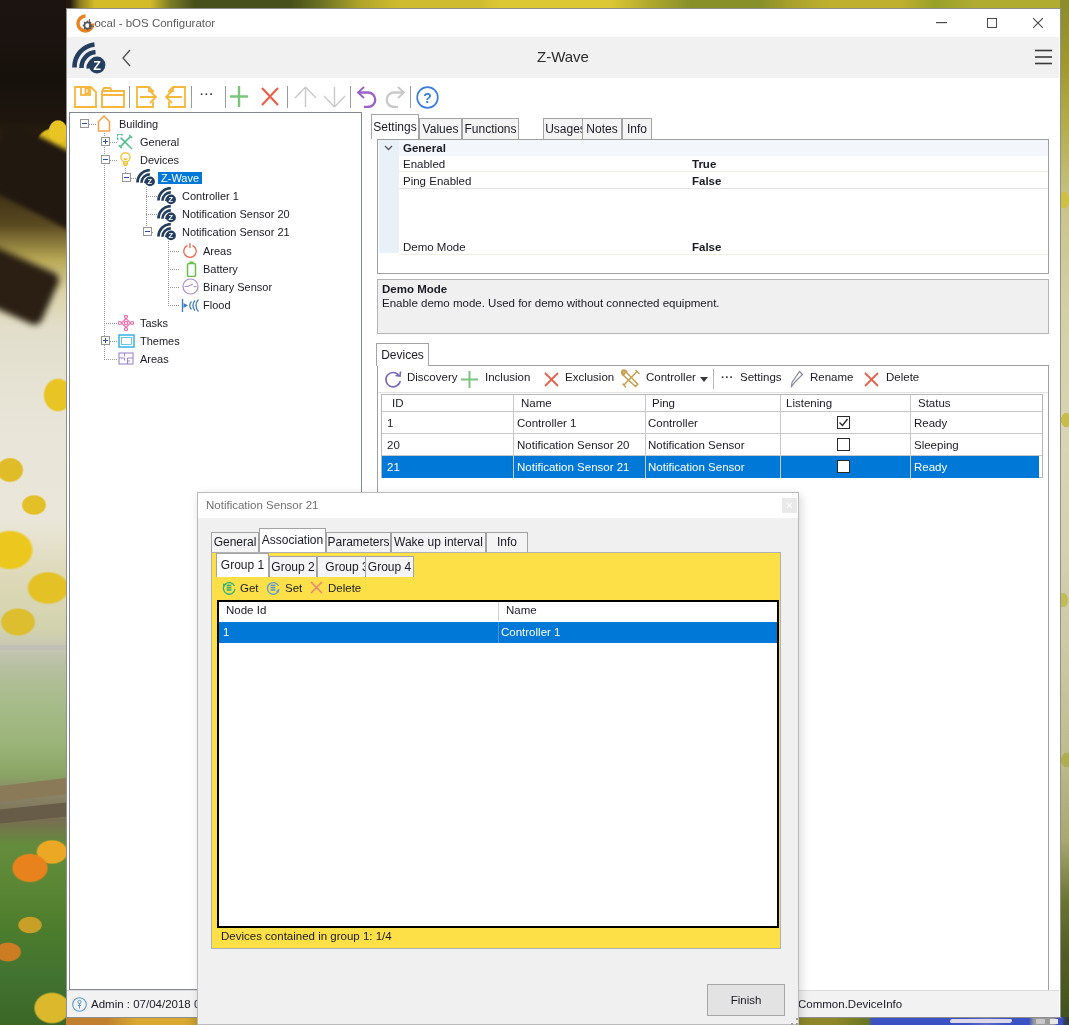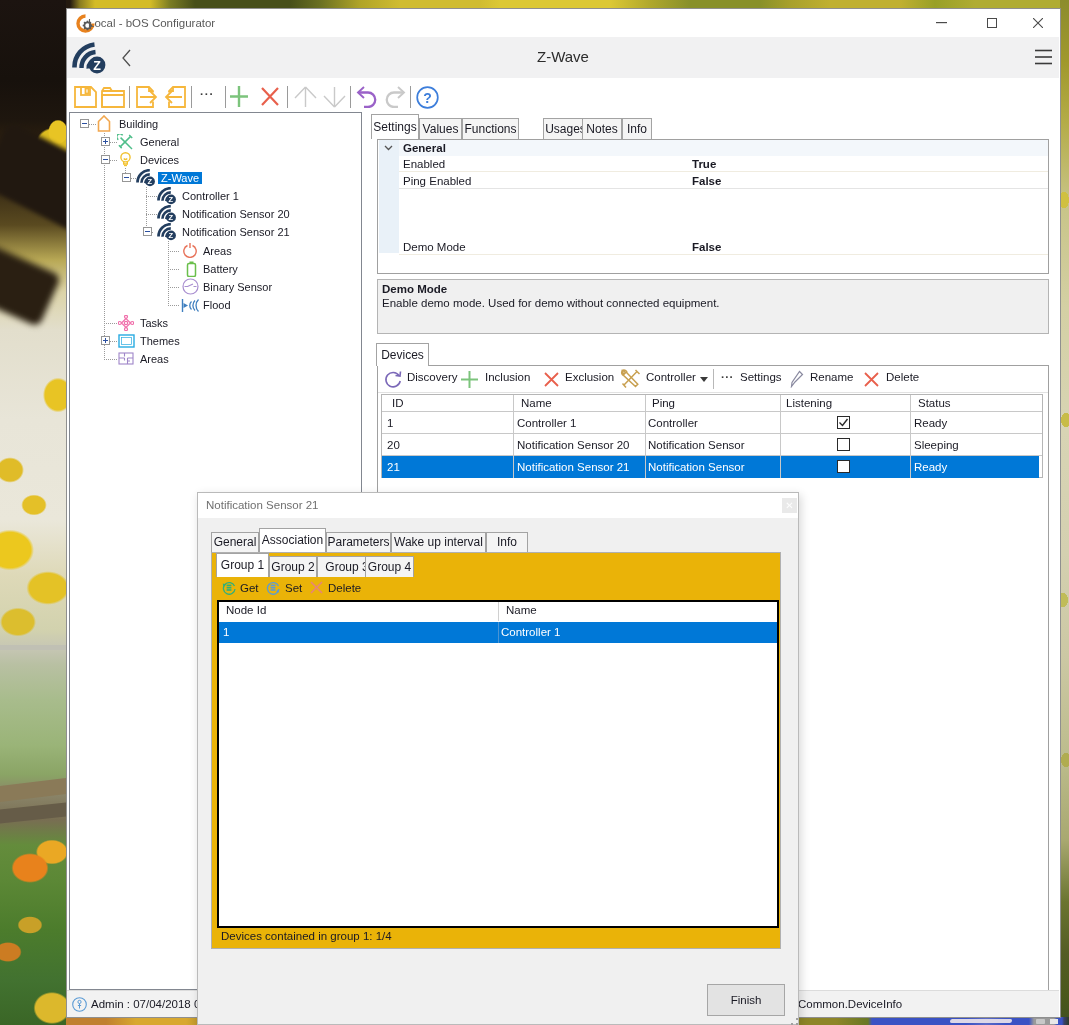--- a/index.html
+++ b/index.html
@@ -493,21 +493,21 @@
     <div class="abs" style="left:8px;top:6px;color:#707070">Notification Sensor 21</div>
     <div class="abs" style="left:584px;top:5px;width:15px;height:15px;background:#e9e9e9;color:#fdfdfd;text-align:center;line-height:15px;font-size:10px">✕</div>
   </div>
 
   <div class="tab" style="left:61px;top:35px;width:67px;height:24px;line-height:23px;z-index:3">Association</div>
   <div class="tab u" style="left:13px;top:39px;width:48px;height:20px;line-height:19px">General</div>
   <div class="tab u" style="left:128px;top:39px;width:65px;height:20px;line-height:19px">Parameters</div>
   <div class="tab u" style="left:193px;top:39px;width:95px;height:20px;line-height:19px">Wake up interval</div>
   <div class="tab u" style="left:288px;top:39px;width:42px;height:20px;line-height:19px">Info</div>
 
-  <div class="abs" style="left:13px;top:59px;width:570px;height:397px;background:#eab308;border:1px solid #b0b0b0">
+  <div class="abs" style="left:13px;top:59px;width:570px;height:397px;background:#fde047;border:1px solid #b0b0b0">
     <div class="tab" style="left:4px;top:0;width:53px;height:24px;line-height:23px;z-index:3">Group 1</div>
     <div class="tab u" style="left:57px;top:3px;width:48px;height:21px;line-height:20px">Group 2</div>
     <div class="tab u" style="left:105px;top:3px;width:60px;height:21px;line-height:20px">Group 3</div>
     <div class="tab u" style="left:153px;top:3px;width:49px;height:21px;line-height:20px">Group 4</div>
 
     <svg class="abs" style="left:10px;top:28px" width="14" height="14" viewBox="0 0 14 14">
       <path d="M12.5 5 A 5.8 5.8 0 1 0 13 8" fill="none" stroke="#2eaf7d" stroke-width="1.3"></path>
       <path d="M1.5 6 L0.8 2.5 L4 3.5" fill="#2eaf7d" stroke="none"></path>
       <g fill="#2eaf7d">
           <rect x="4.6" y="3.6" width="4.8" height="1.6"></rect>

